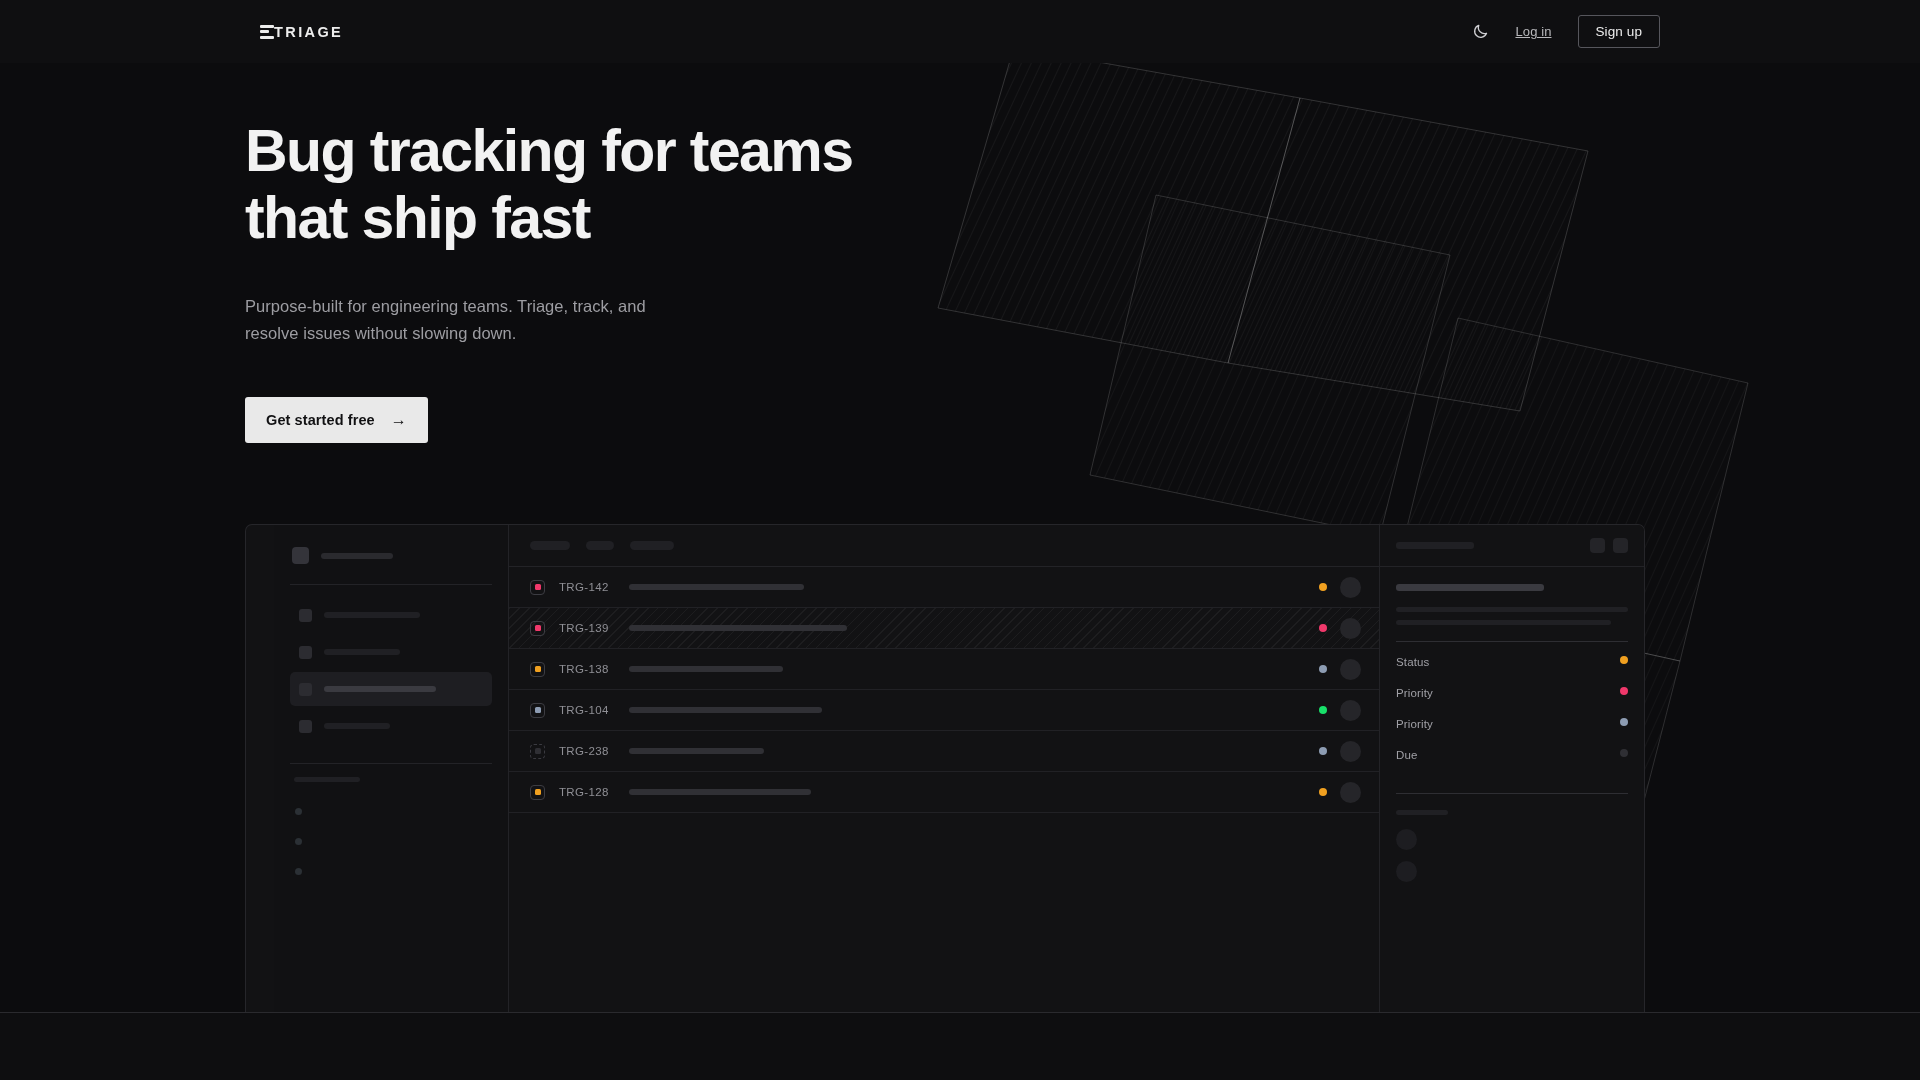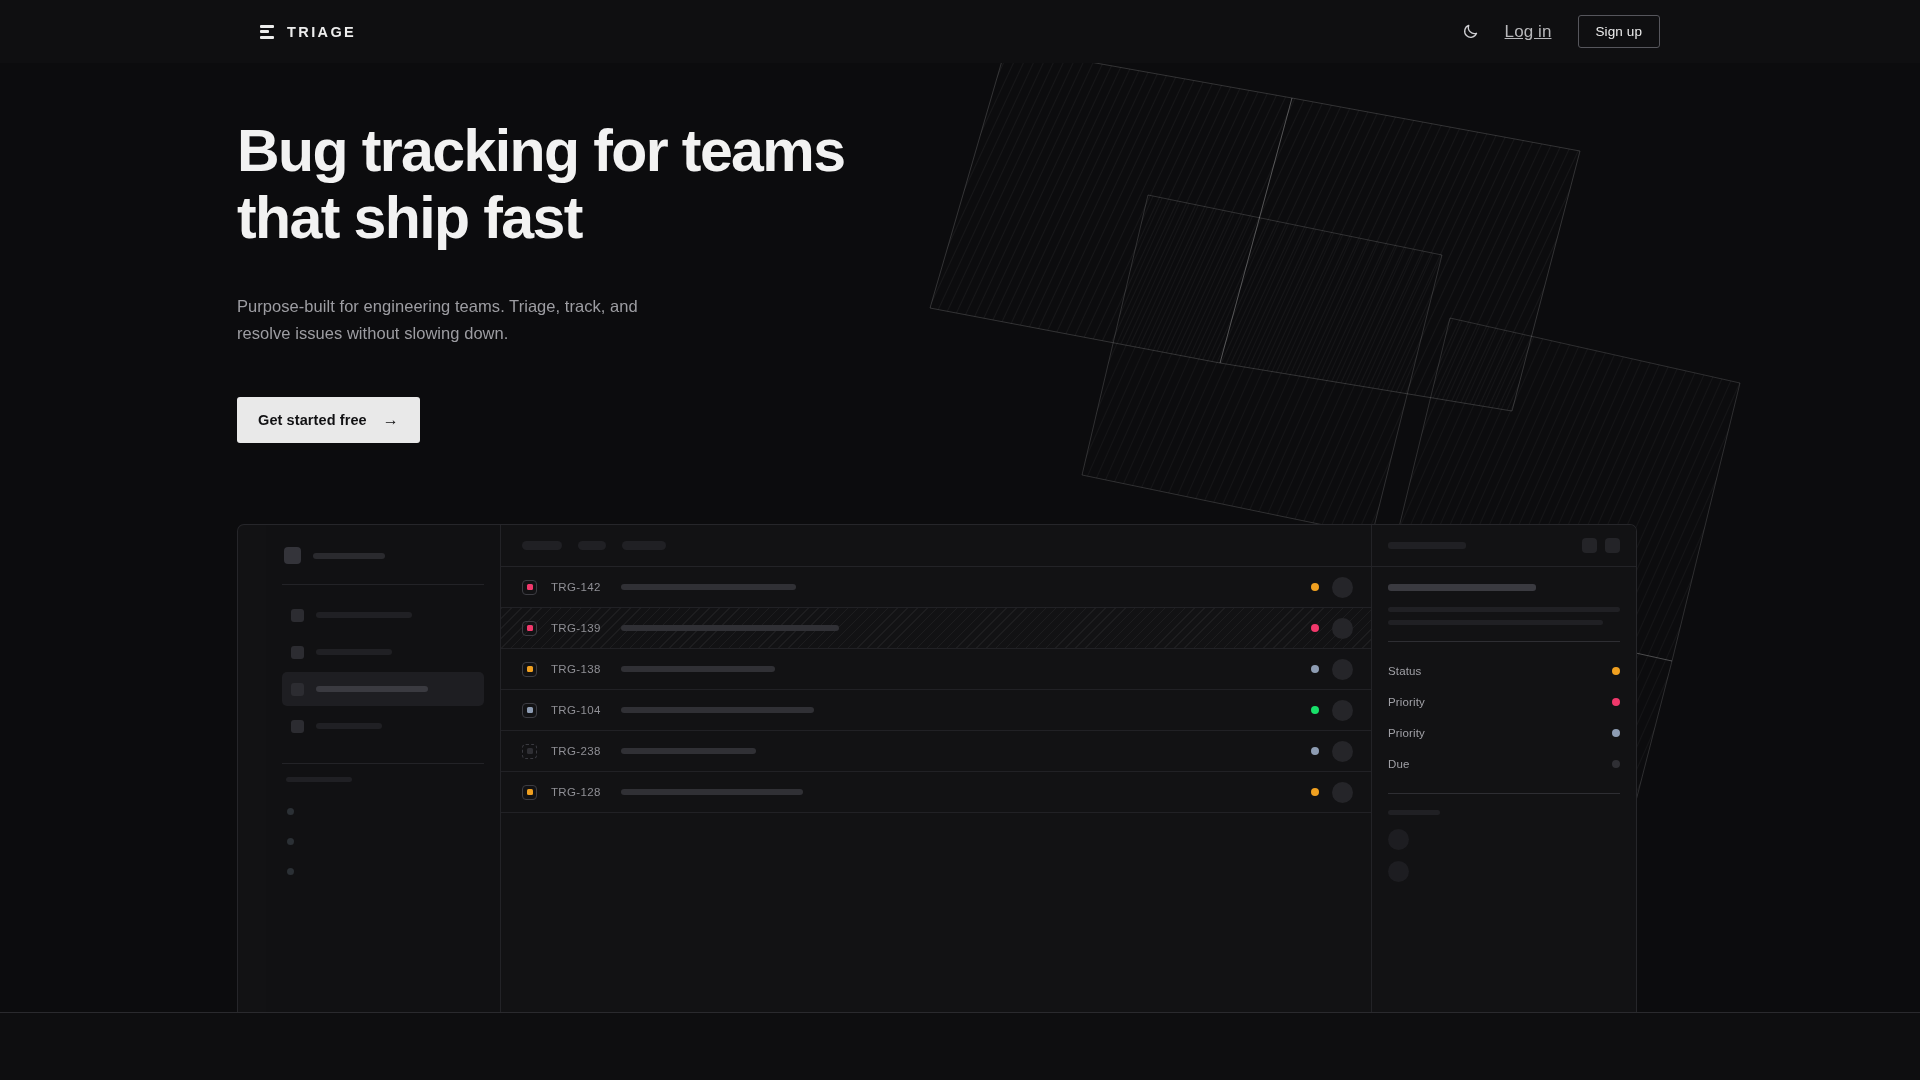--- a/index.html
+++ b/index.html
@@ -14,47 +14,47 @@
   .nav {
     position:absolute; top:0; left:0; width:1920px; height:63px;
     background:#0f0f11;
     display:flex; align-items:center;
     z-index:40;
   }
   .nav-inner {
     width:1400px; margin:0 auto;
     display:flex; align-items:center; justify-content:space-between;
   }
-  .brand { display:flex; align-items:center; gap:13px; }
+  .brand { display:flex; align-items:center; }
   .brand-mark {
     width:14px; height:16px; position:relative; display:block;
   }
   .brand-mark i {
     position:absolute; left:0; height:3px; background:#ededed; border-radius:1px; display:block;
   }
   .brand-mark i:nth-child(1){ top:1px;  width:14px; }
   .brand-mark i:nth-child(2){ top:6.5px; width:9px; }
   .brand-mark i:nth-child(3){ top:12px; width:14px; }
   .brand-text {
     font-size:14.5px; font-weight:bold; letter-spacing:2.4px; color:#ededed;
   }
   .nav-right { display:flex; align-items:center; gap:26px; }
   .moon { width:17px; height:17px; display:block; }
   .login {
-    font-size:17px; color:#b8b8bb; letter-spacing:.1px;
+    font-size:13px; color:#b8b8bb; letter-spacing:.1px;
   }
   .signup {
     font-size:13.5px; color:#ededed; letter-spacing:.1px;
     border:1px solid #56565c; border-radius:3px;
     padding:8px 17px; background:transparent;
     font-family:"Liberation Sans", sans-serif;
   }
 
   
-  .hero-wrap { position:absolute; top:63px; left:0; width:1892px; height:950px; overflow:hidden; }
+  .hero-wrap { position:absolute; top:63px; left:8px; width:1892px; height:950px; overflow:hidden; }
   .deco { position:absolute; inset:0; pointer-events:none; }
   .hero {
     position:absolute; left:237px; top:55px; width:900px; z-index:5;
   }
   h1.headline {
     font-size:59px; line-height:1.13; font-weight:bold;
     letter-spacing:-1.6px; color:#f2f2f2; white-space:pre-line;
   }
   .sub {
     margin-top:42px; font-size:16.5px; line-height:1.62;
@@ -146,21 +146,21 @@
     width:265px; flex:0 0 265px; border-left:1px solid #232327;
     background:#121214; display:flex; flex-direction:column;
   }
   .mk-dhead {
     height:42px; border-bottom:1px solid #232327;
     display:flex; align-items:center; padding:0 16px;
   }
   .mk-dbtn { width:15px; height:15px; border-radius:4px; background:#242428; }
   .mk-dbody { padding:17px 16px 0 16px; }
   .mk-prop {
-    display:flex; align-items:center; justify-content:space-between;
+    display:flex; justify-content:space-between;
     height:30px; margin-bottom:1px;
   }
   .mk-prop-label { font-size:11.5px; color:#a0a0a6; letter-spacing:.15px; }
   .mk-prop-dot { width:8px; height:8px; border-radius:50%; }
   .mk-sep { height:1px; background:#2e2e33; margin:16px 0 14px 0; }
   .mk-avatar-lg { width:21px; height:21px; border-radius:50%; background:#1d1d21; margin-bottom:11px; }
 
   
   .footline { position:absolute; top:1012px; left:0; width:1920px; height:1px; background:#2a2a2e; }
   .footer { position:absolute; top:1013px; left:0; width:1920px; height:67px; background:#0e0e10; }

